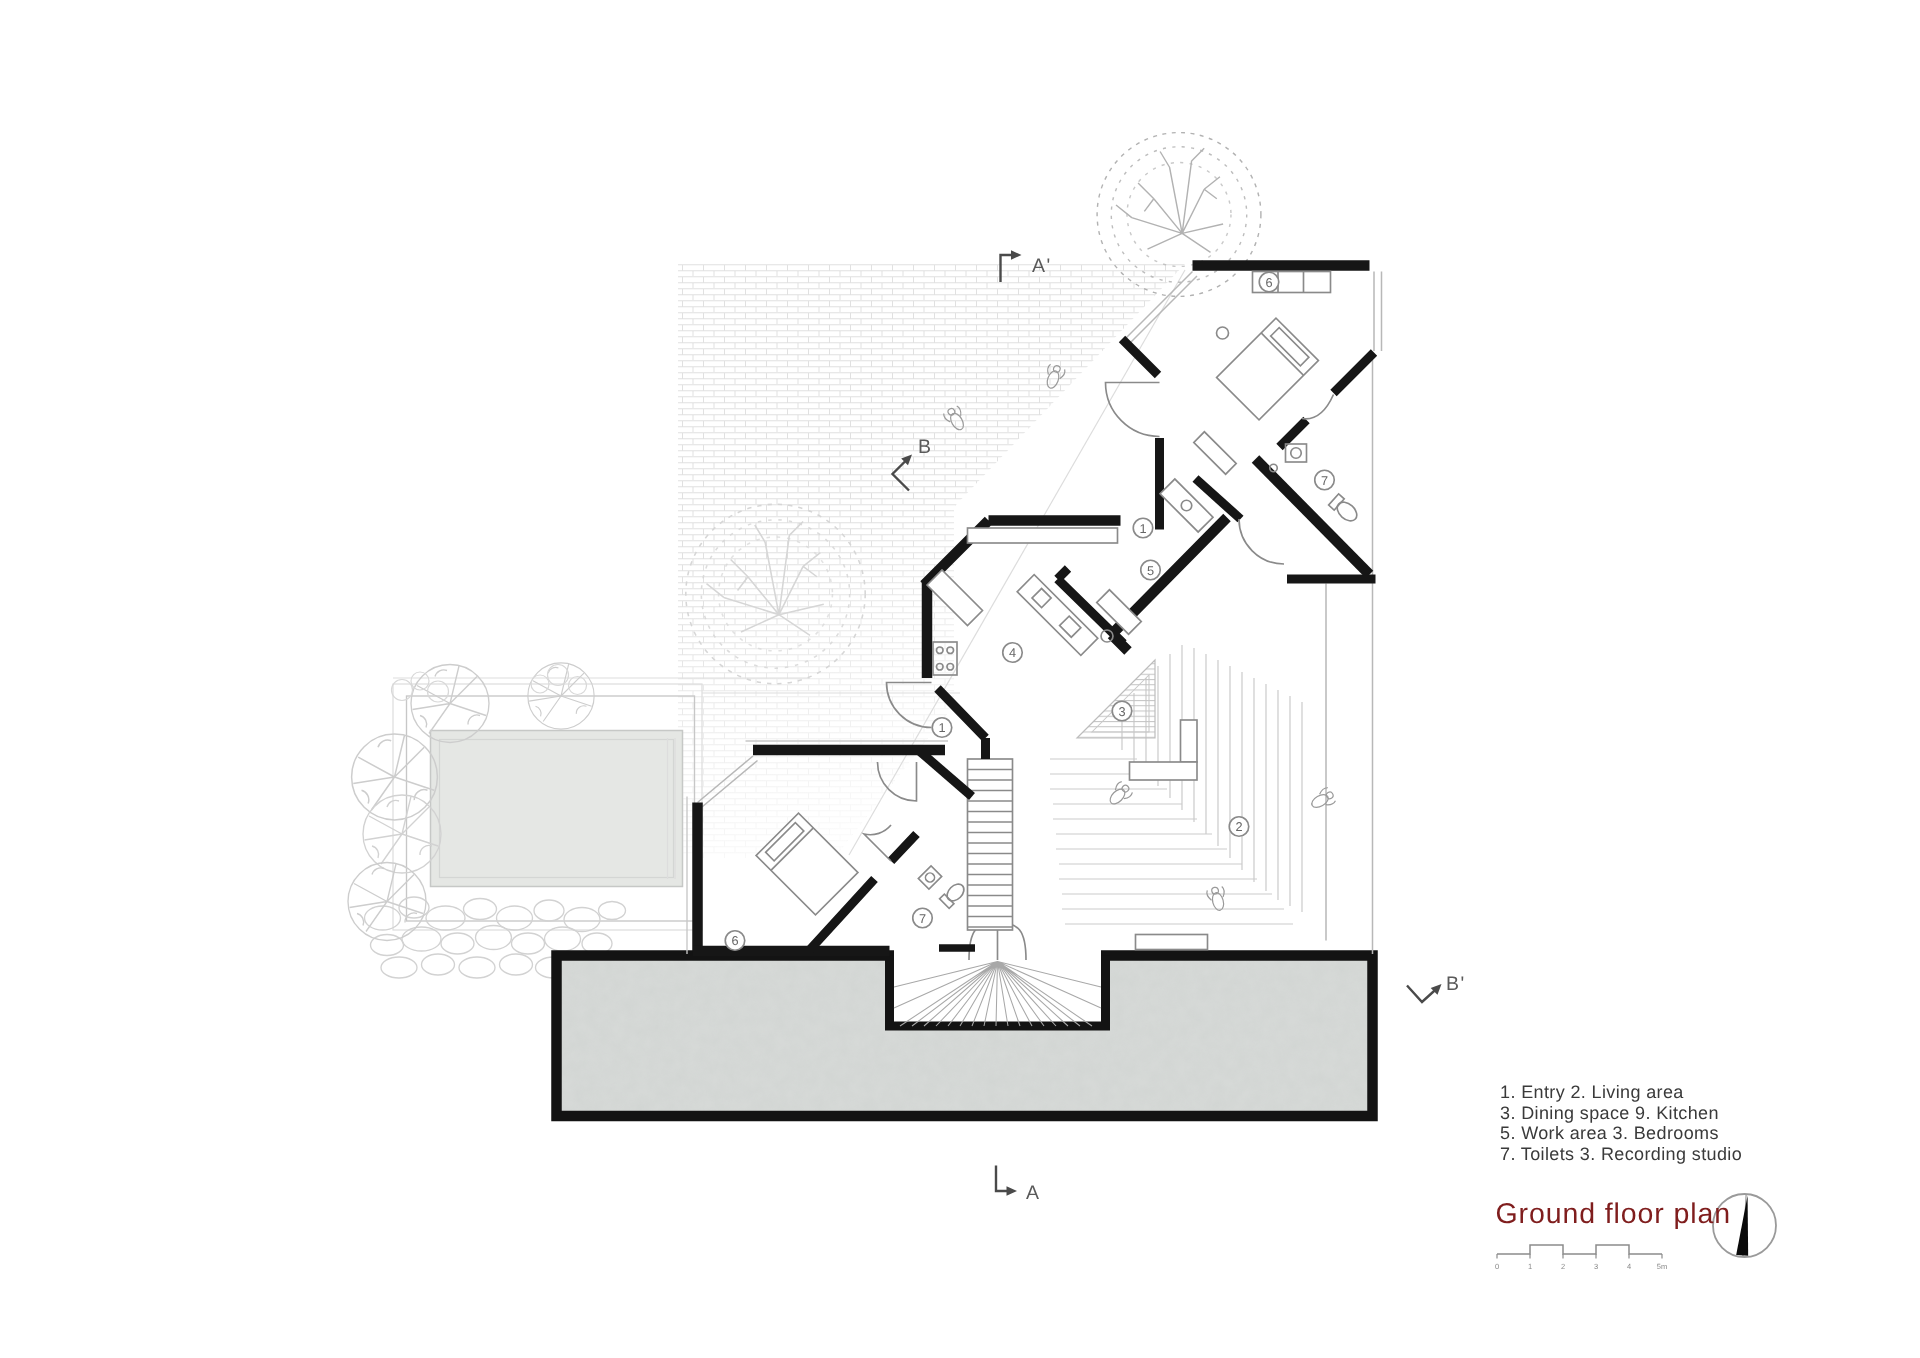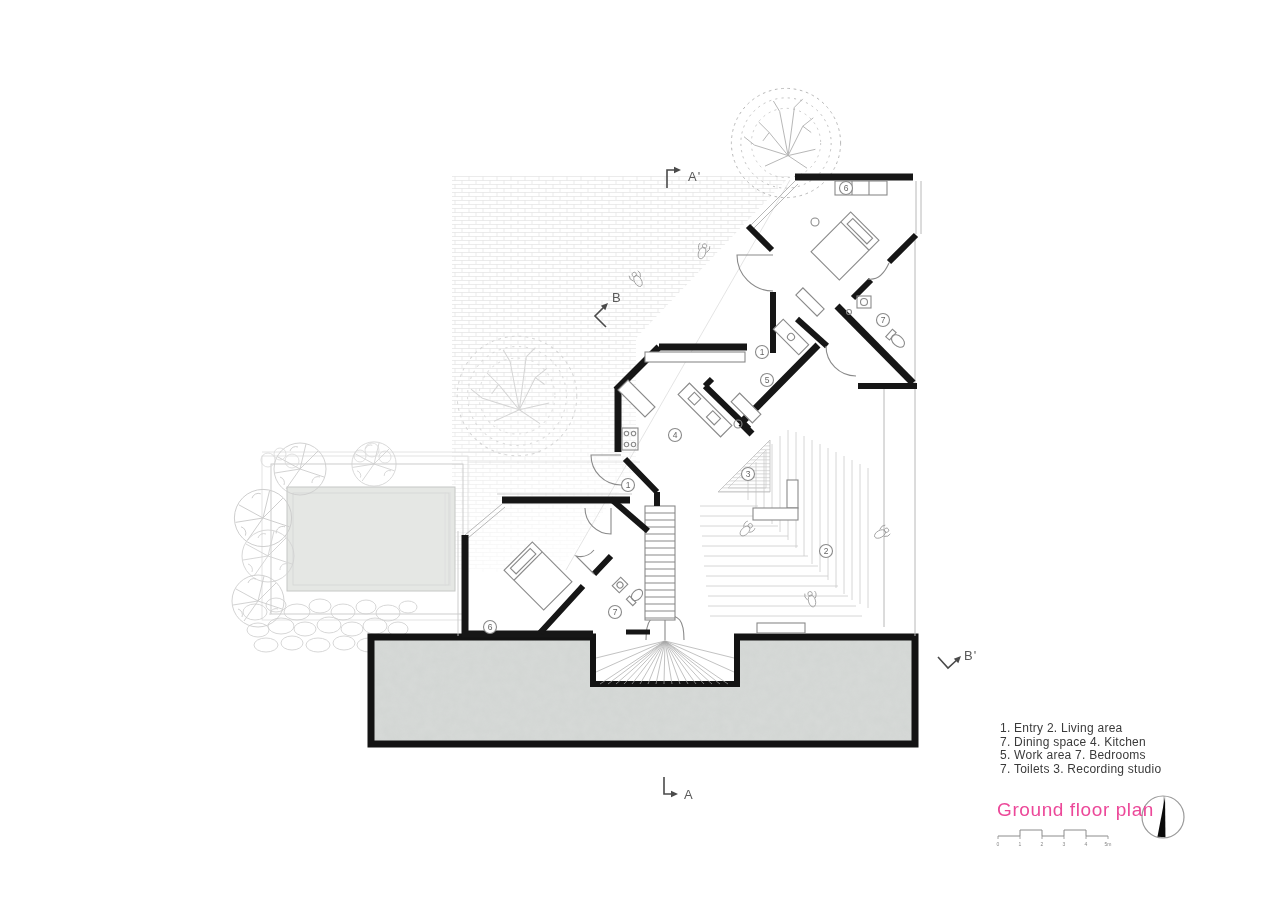--- a/index.html
+++ b/index.html
@@ -16,21 +16,21 @@
   .xlite{stroke:#dddddd;stroke-width:.8;fill:none}
   .glass{stroke:#b8b8b8;stroke-width:1;fill:none}
   .mark{stroke:#4a4a4a;stroke-width:1.6;fill:none}
   text{font-family:"Liberation Sans",sans-serif;}
   .marker-label{font-size:13px;fill:#5a5a5a;letter-spacing:1px;}
   .roomnum{font-size:8.5px;fill:#666;text-anchor:middle;}
   .scalenum{font-size:5px;fill:#888;text-anchor:middle;}
   
   .legend{position:absolute;left:1000px;top:722px;color:#3a3a3a;font-size:12px;
           line-height:13.6px;letter-spacing:.25px;}
-  .title{position:absolute;left:997px;top:799px;color:#ec4899;font-size:19px;
+  .title{position:absolute;left:997px;top:799px;color:#7f1d1d;font-size:19px;
          letter-spacing:.6px;}
 </style>
 </head>
 <body>
 
 <div class="sheet">
 
 <svg width="1280" height="905" viewBox="0 0 1280 905">
   <defs>
     <pattern id="brick" width="14" height="8" patternUnits="userSpaceOnUse">
@@ -371,19 +371,19 @@
     <circle cx="1163" cy="817" r="21" fill="none" stroke="#9a9a9a" stroke-width="1.2"></circle>
     <g transform="rotate(3 1163 817)">
       <path d="M1163,796 V838" stroke="#9a9a9a" stroke-width="0.8"></path>
       <polygon points="1164,797 1158.5,837 1166.5,837" fill="#0a0a0a"></polygon>
     </g>
   </g>
 </svg>
 
 <div class="legend">
   <div>1. Entry 2. Living area</div>
-  <div>7. Dining space 4. Kitchen</div>
-  <div>5. Work area 7. Bedrooms</div>
+  <div>3. Dining space 9. Kitchen</div>
+  <div>5. Work area 3. Bedrooms</div>
   <div>7. Toilets 3. Recording studio</div>
 </div>
 <div class="title">Ground floor plan</div>
 
 </div>
 
 </body></html>

